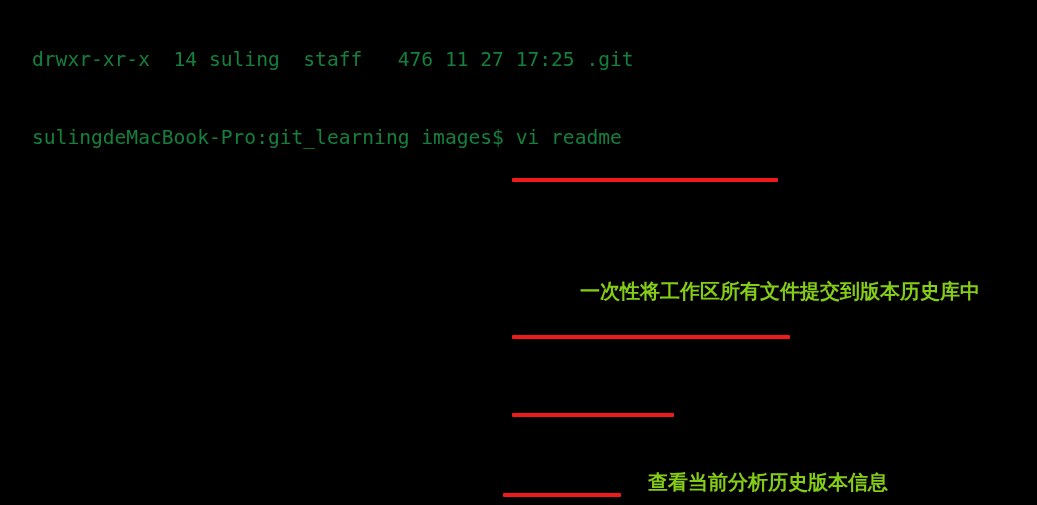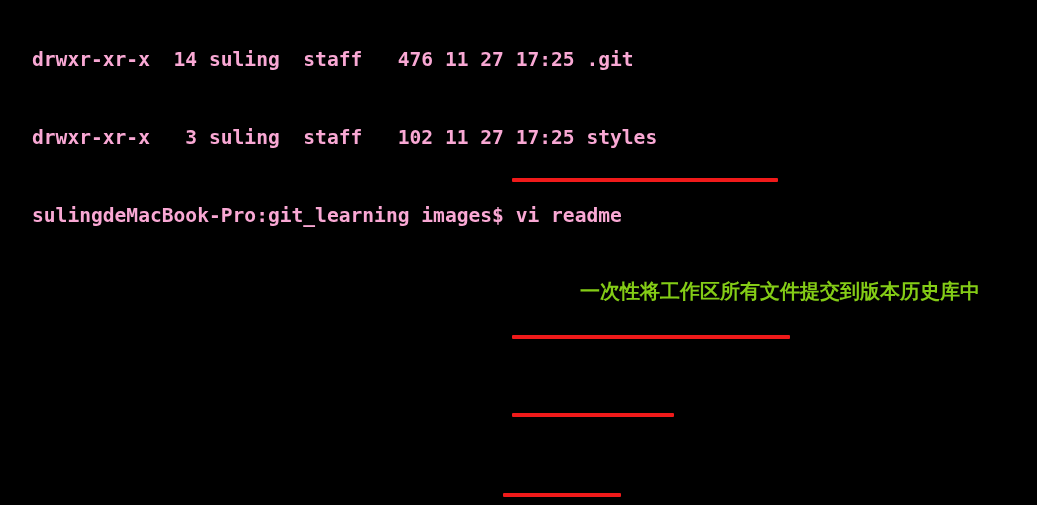--- a/index.html
+++ b/index.html
@@ -26,21 +26,21 @@
     font-size: 19.6px;
     line-height: 26px;
     letter-spacing: 0px;
     color: #e6e6e6;
   }
   .line {
     height: 26px;
     white-space: pre;
     display: block;
   }
-  .fg-white   { color: #f9a8d4; font-weight: bold; }
+  .fg-white   { color: #15803d; }
   .underline {
     position: absolute;
     height: 4px;
     background: #f01a1a;
     border-radius: 1px;
   }
   .annotation {
     position: absolute;
     color: #84cc16;
     font-family: "DejaVu Sans", "Liberation Sans", sans-serif;
@@ -50,21 +50,20 @@
     white-space: pre;
   }
 </style>
 </head>
 <body>
 
 <div id="terminal">
 
   <div class="term-lines">
     <span class="line fg-white">drwxr-xr-x  14 suling  staff   476 11 27 17:25 .git</span>
-    <span class="line fg-white">drwxr-xr-x   3 suling  staff   102 11 27 17:25 styles</span>
     <span class="line fg-white">sulingdeMacBook-Pro:git_learning images$ vi readme</span>
     
     
     
     
     
     
     
     
     
@@ -73,14 +72,15 @@
     
     
   </div>
 
   <div class="underline" style="left:512px; top:178px; width:266px;"></div>
   <div class="underline" style="left:512px; top:335px; width:278px;"></div>
   <div class="underline" style="left:512px; top:413px; width:162px;"></div>
   <div class="underline" style="left:503px; top:493px; width:118px;"></div>
 
   <div class="annotation" style="left:580px; top:279px;">一次性将工作区所有文件提交到版本历史库中</div>
+  <div class="annotation" style="left:648px; top:470px;">查看当前分析历史版本信息</div>
 
 </div>
 
 </body></html>

